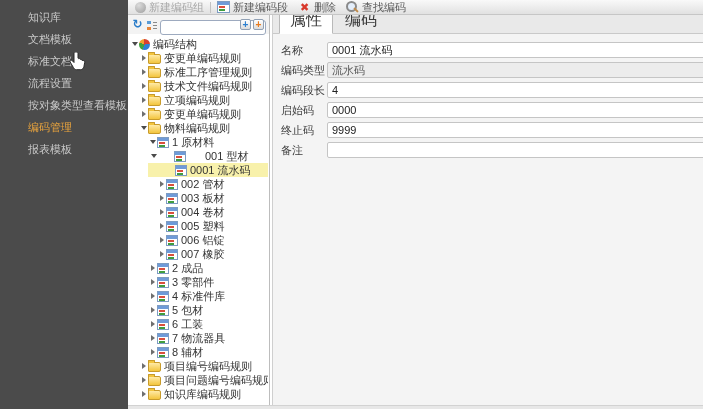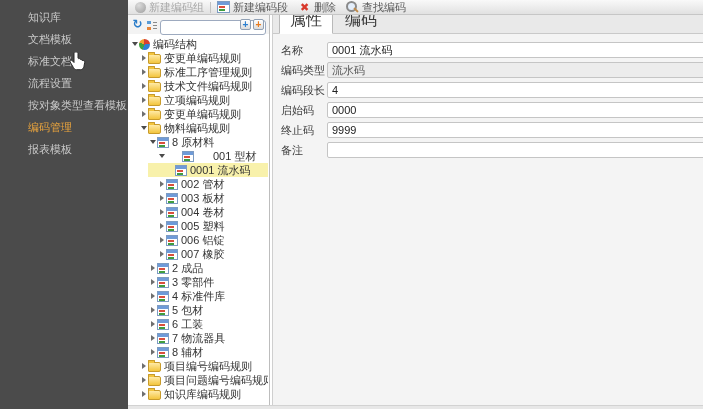--- a/index.html
+++ b/index.html
@@ -192,23 +192,23 @@
             <i class="arr open"></i>
           </span>
           <span class="icon icon-folder"></span>
           <span class="tree-label">物料编码规则</span>
         </div>
         <div class="tree-row" style="padding-left: 20px;">
           <span class="arrbox">
             <i class="arr open"></i>
           </span>
           <span class="icon icon-formdoc"></span>
-          <span class="tree-label">8 原材料</span>
-        </div>
-        <div class="tree-row" style="padding-left: 29px; gap: 16px;">
+          <span class="tree-label">1 原材料</span>
+        </div>
+        <div class="tree-row" style="padding-left: 21px; gap: 16px;">
           <span class="arrbox">
             <i class="arr open"></i>
           </span>
           <span class="icon icon-formdoc"></span>
           <span class="tree-label">001 型材</span>
         </div>
         <div class="tree-row selected" style="padding-left: 38px;">
           <span class="arrbox"></span>
           <span class="icon icon-formdoc"></span>
           <span class="tree-label">0001 流水码</span>

